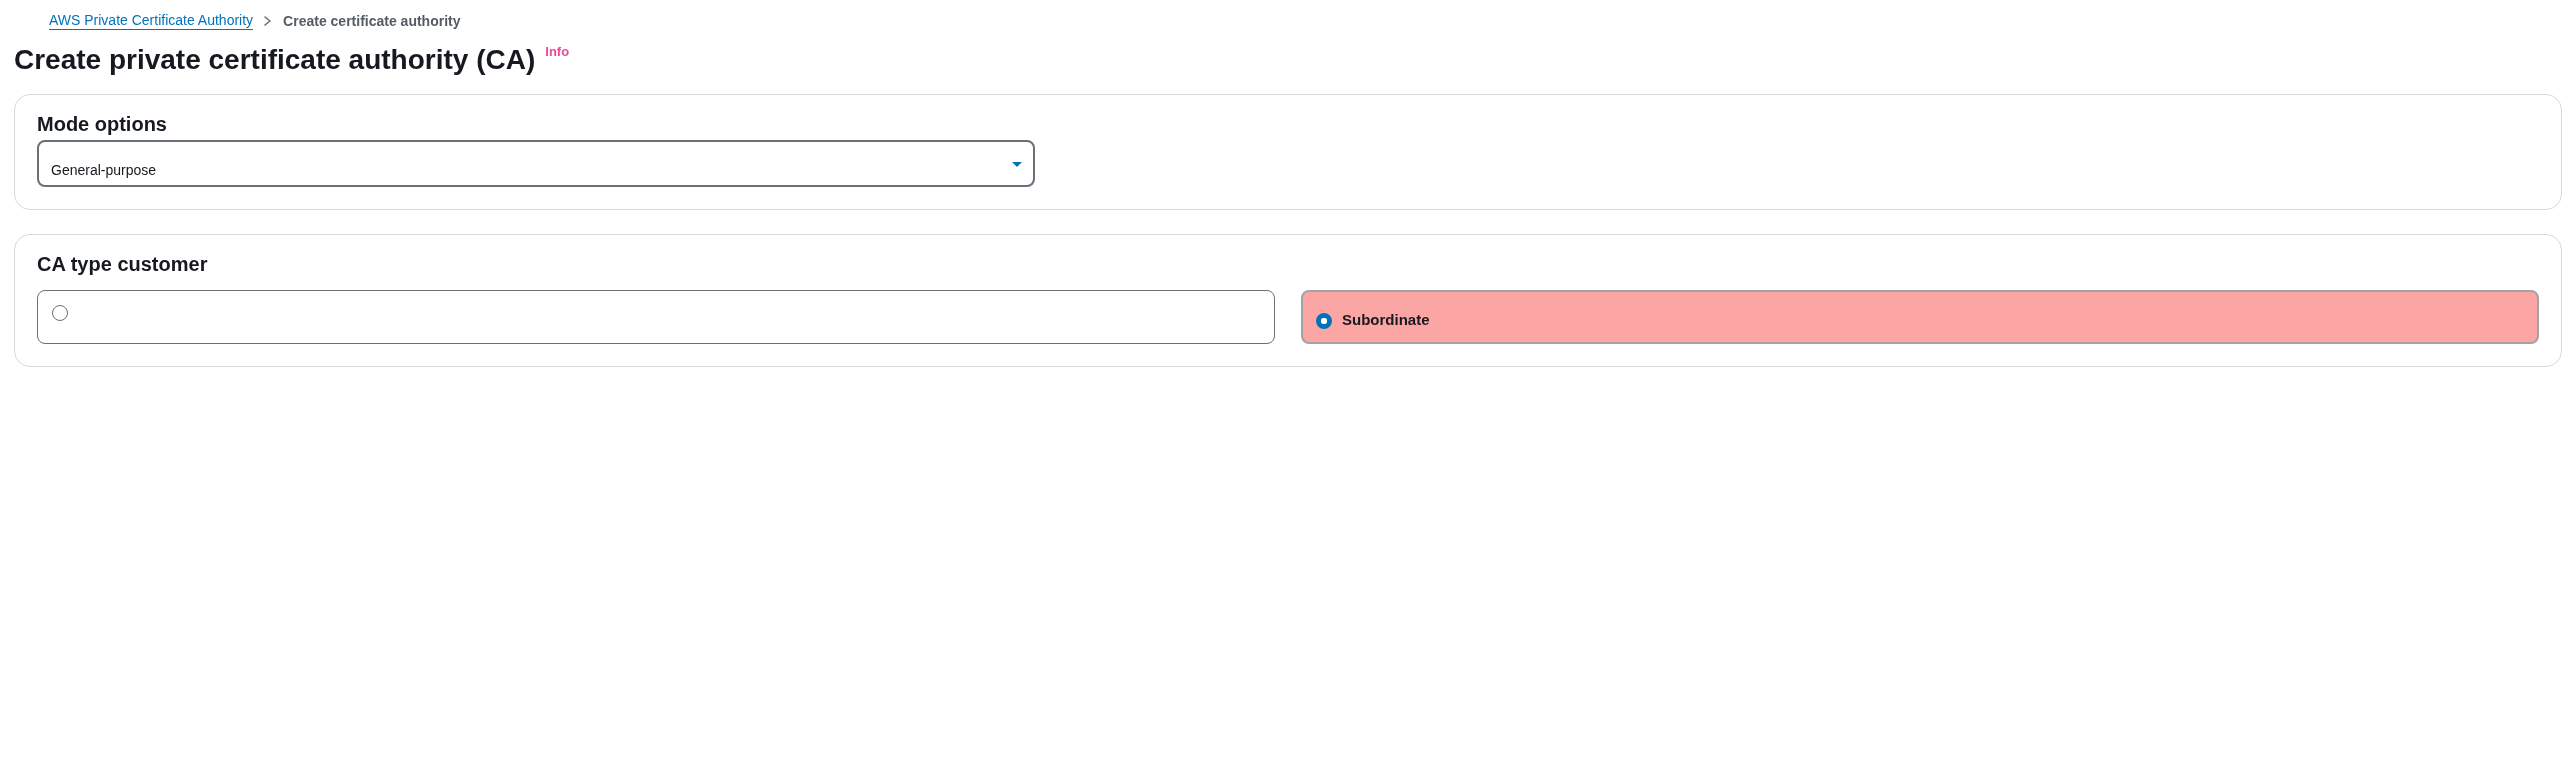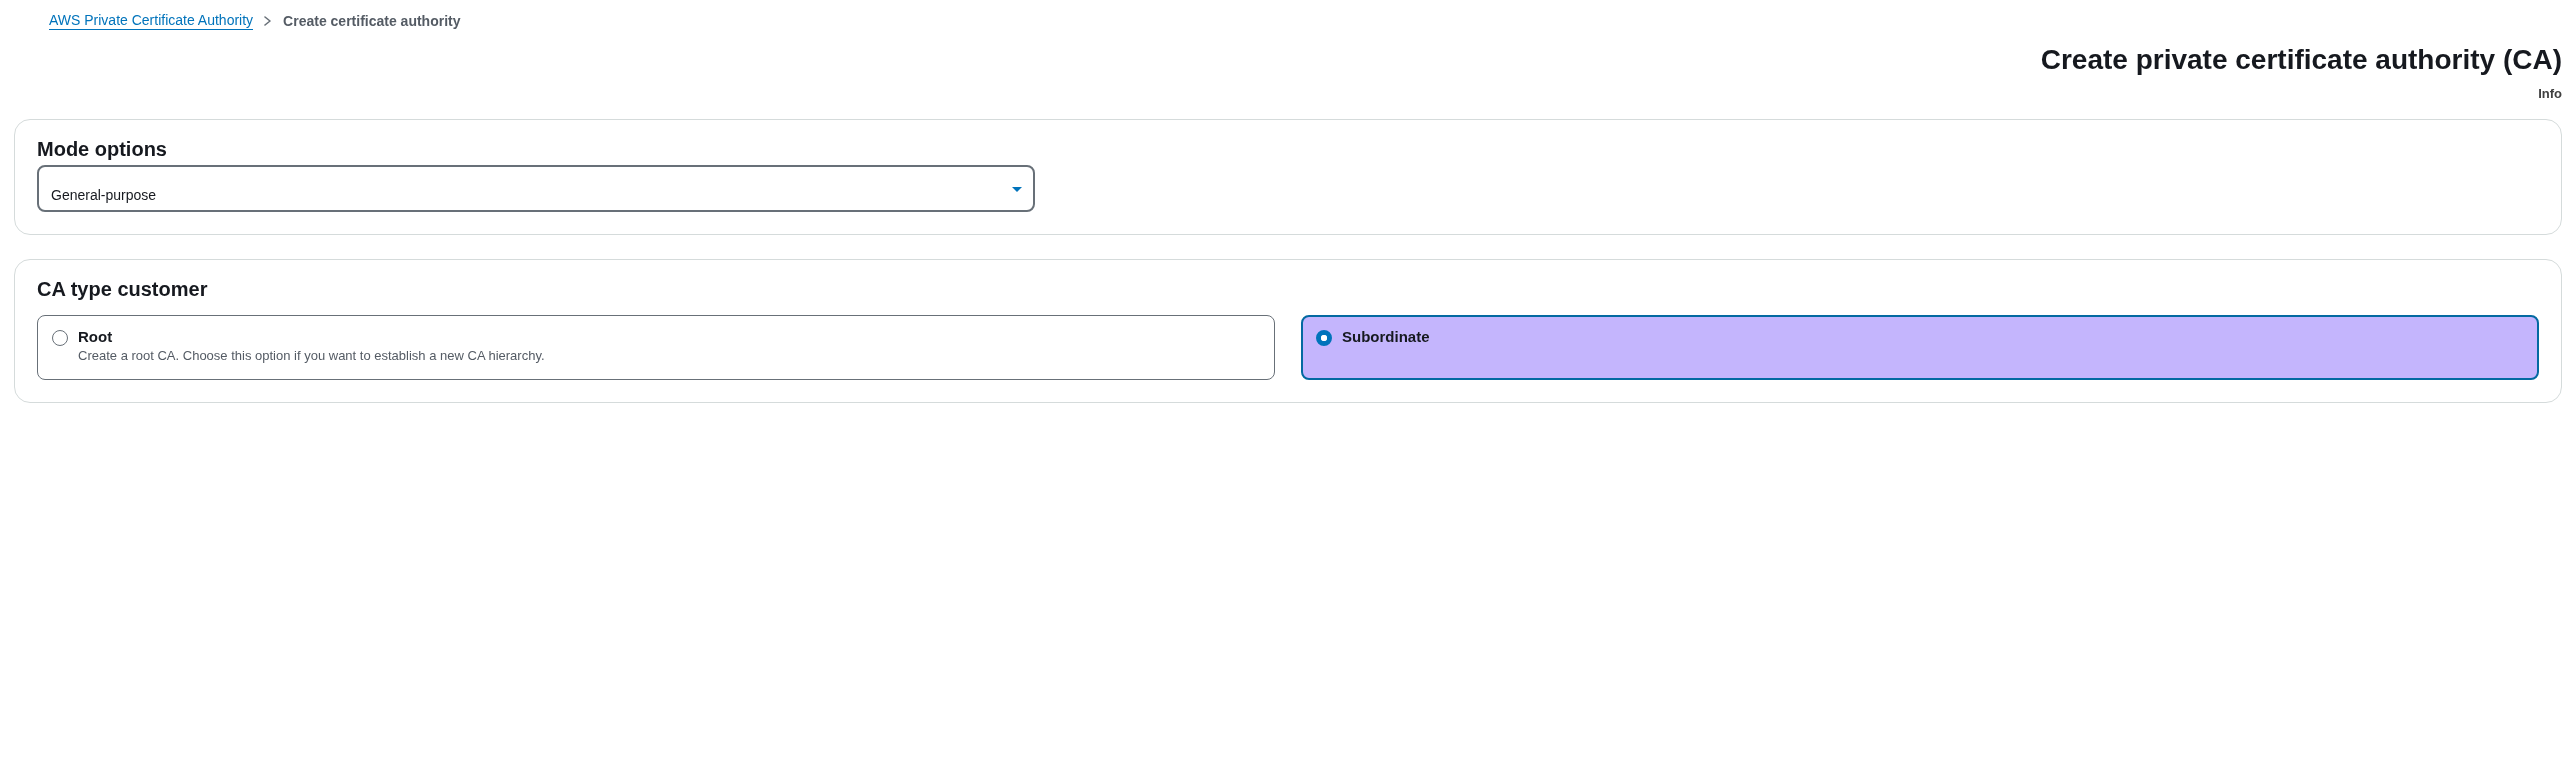--- a/index.html
+++ b/index.html
@@ -27,32 +27,31 @@
     .breadcrumb .sep {
       color: #687078;
       font-size: 14px;
     }
     .breadcrumb .current {
       color: #545b64;
       font-weight: 600;
     }
     .page-title-row {
       display: flex;
-      align-items: flex-end;
+      align-items: flex-start;
       gap: 10px;
       margin-bottom: 18px;
-      flex-direction: column;
     }
     h1.page-title {
       font-size: 28px;
       font-weight: 700;
       color: #16191f;
     }
     .info-link {
-      color: #404040;
+      color: #ec4899;
       font-size: 13px;
       font-weight: 600;
       text-decoration: none;
       cursor: pointer;
     }
     .panel {
       border: 1px solid #d5dbdb;
       border-radius: 16px;
       padding: 18px 22px 22px 22px;
       margin-bottom: 24px;
@@ -103,23 +102,23 @@
       border: 1px solid #687078;
       border-radius: 8px;
       background: #ffffff;
       padding: 12px 14px 14px 14px;
       display: flex;
       align-items: flex-start;
       gap: 10px;
       cursor: pointer;
     }
     .radio-card.selected {
-      border: 2px solid #0369a1;
-      background: #c4b5fd;
-      padding: 11px 13px 13px 13px;
+      border: 2px solid #a3a3a3;
+      background: #fca5a5;
+      padding: 19px 13px 13px 13px;
     }
     .radio-btn {
       width: 16px;
       height: 16px;
       border-radius: 50%;
       border: 1.5px solid #687078;
       flex-shrink: 0;
       margin-top: 2px;
       display: flex;
       align-items: center;
@@ -179,24 +178,20 @@
         </svg>
     </span>
   </div>
 </section>
 
 <section class="panel">
   <h2 class="section-title">CA type customer</h2>
   <div class="radio-grid" style="margin-top:14px;">
     <label class="radio-card">
       <span class="radio-btn"></span>
-      <span class="radio-body">
-        <div class="radio-label">Root</div>
-        <div class="radio-desc">Create a root CA. Choose this option if you want to establish a new CA hierarchy.</div>
-      </span>
     </label>
     <label class="radio-card selected">
       <span class="radio-btn"></span>
       <span class="radio-body">
         <div class="radio-label">Subordinate</div>
       </span>
     </label>
   </div>
 </section>
 

